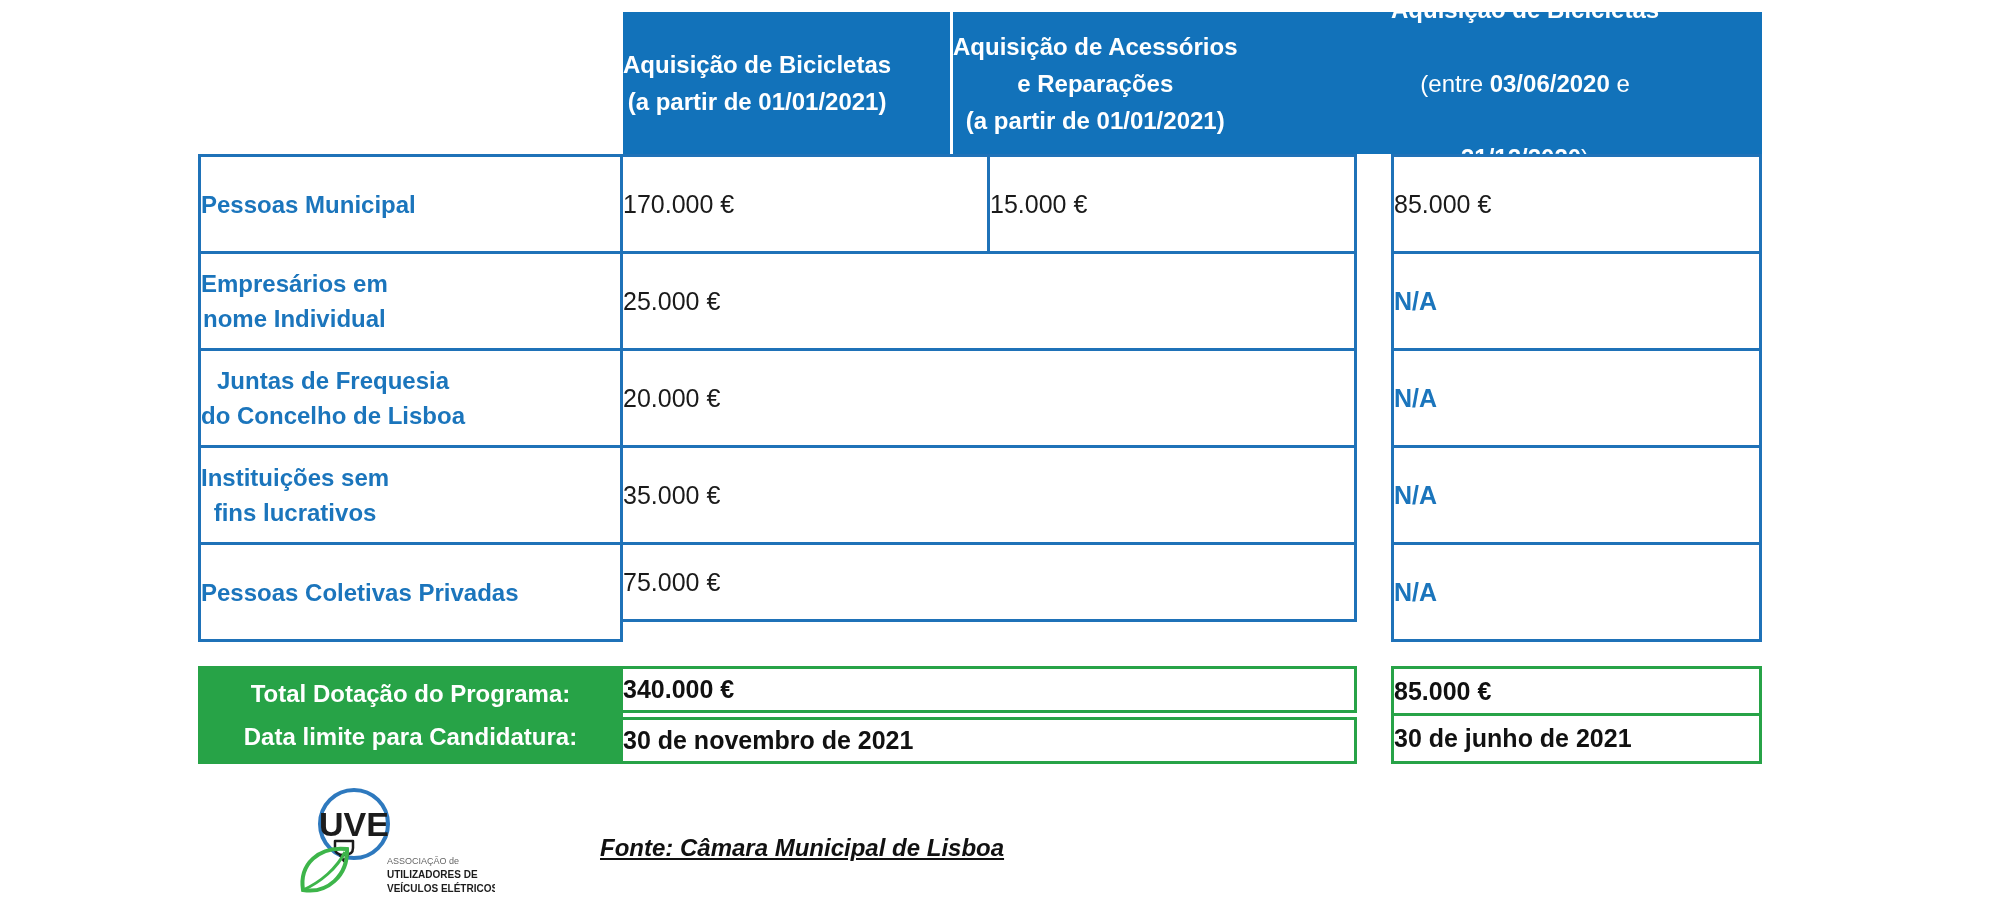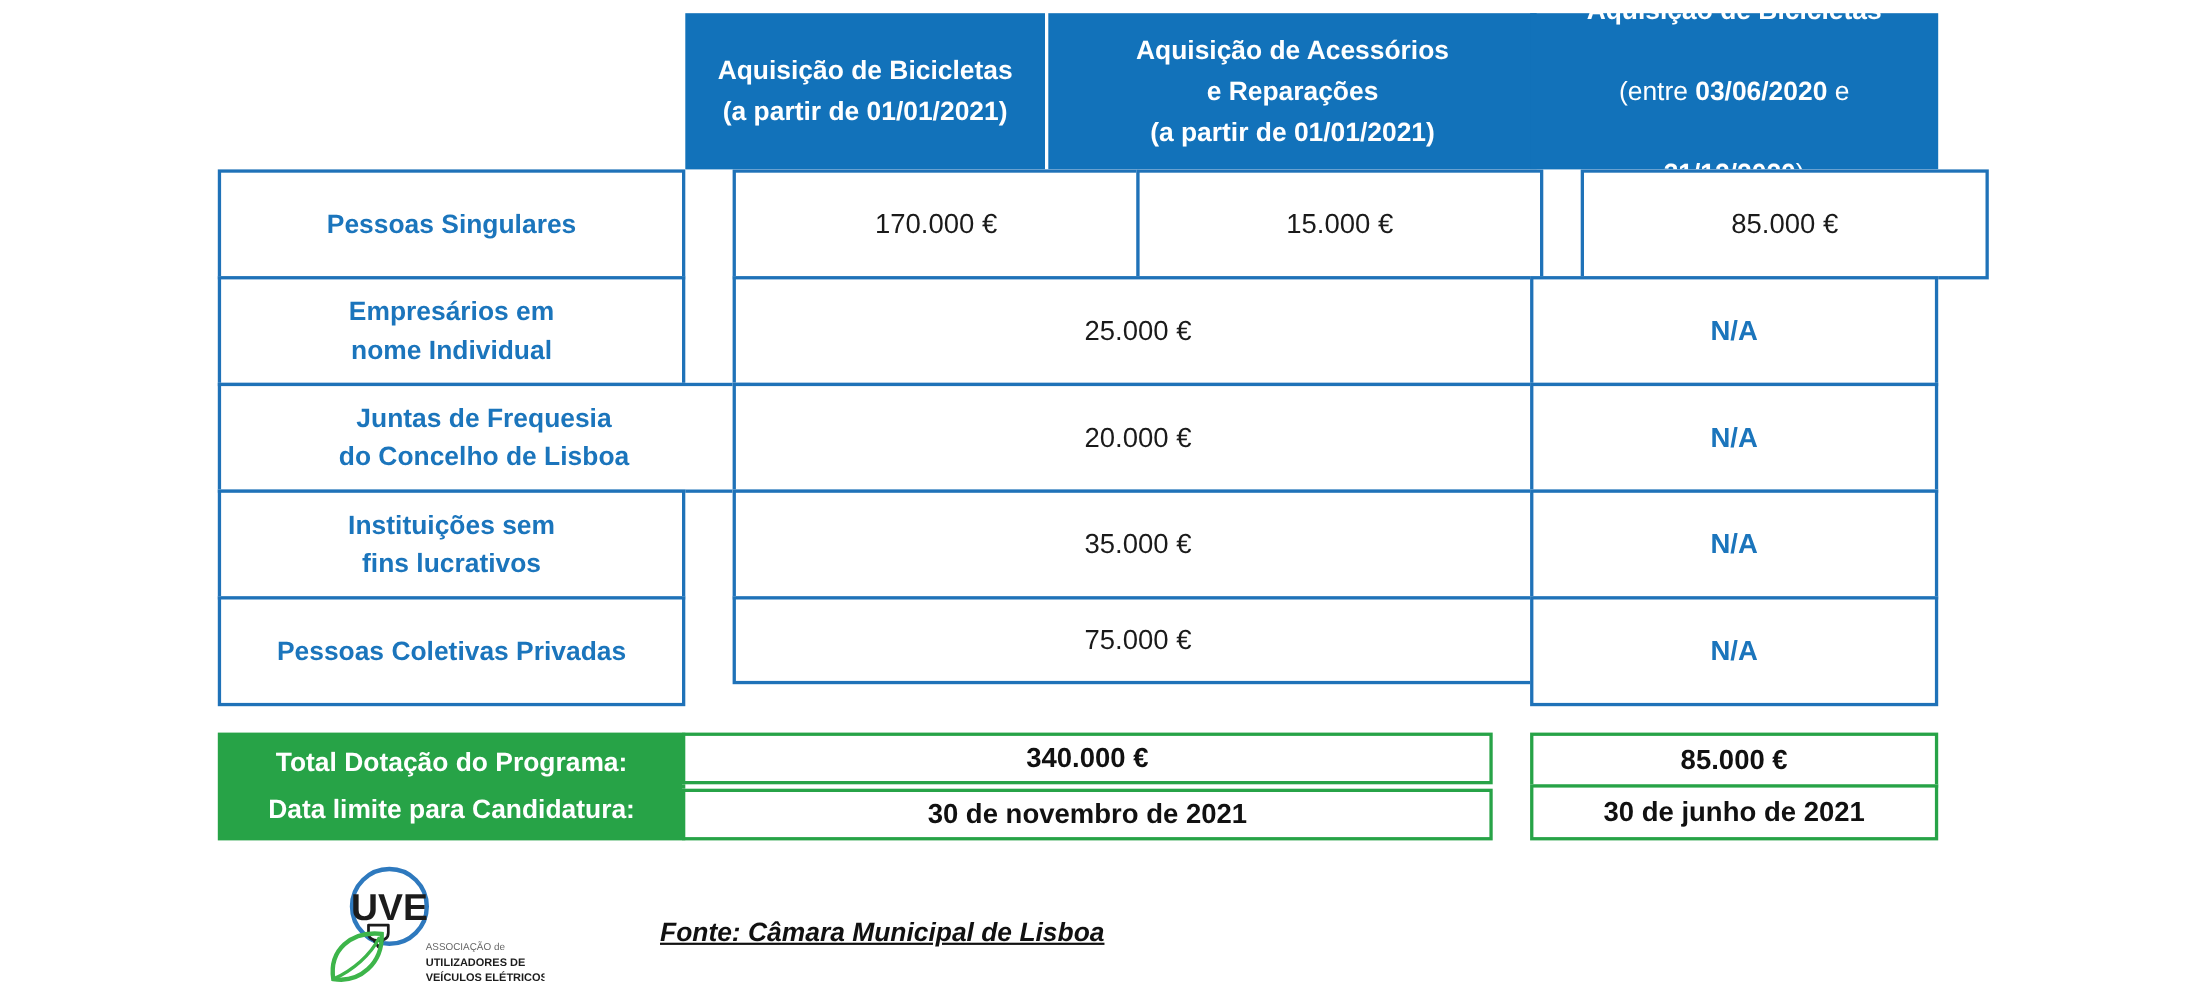--- a/index.html
+++ b/index.html
@@ -4,31 +4,31 @@
 <style>
   :root{
     --blue:#1272BA; --text_blue:#1B75BC; --border_blue:#1F72B8;
     --green:#27A347; --ink:#1a1a1a;
   }
   *{box-sizing:border-box; margin:0; padding:0;}
   html,body{background:#ffffff; overflow:hidden;}
   body{font-family:"Liberation Sans", sans-serif;}
   .canvas{position:relative; width:1996px; height:916px; background:#fff;}
 
-  .cell{position:absolute; display:flex; align-items:center; justify-content:center;
+  .cell{position:absolute; display:flex; align-items:center; 
         text-align:center; white-space:pre-line;}
 
   
   .hcell{background:var(--blue); color:#ffffff; font-weight:700;
          font-size:24px; line-height:37px;}
 
   
   .bcell{background:#ffffff; border:3px solid var(--border_blue);}
   .blabel{color:var(--text_blue); font-weight:700; font-size:24px; line-height:35px;}
-  .bval{color:var(--ink); font-size:25px; font-weight:400;margin-left:46px;}
+  .bval{color:var(--ink); font-size:25px; font-weight:400;}
   .na{color:var(--text_blue); font-weight:700; font-size:25px;}
 
   
   .gblock{background:var(--green); color:#ffffff; font-weight:700; font-size:24px;
           flex-direction:column; justify-content:space-around; padding:6px 4px;}
   .gblock > div{flex:1; display:flex; align-items:center; justify-content:center;}
   .gcell{background:#ffffff; border:3px solid var(--green); color:#111;
          font-weight:700; font-size:25px;}
 
   .fonte{position:absolute; left:600px; top:834px; color:#111;
@@ -48,21 +48,21 @@
 (a partir de 01/01/2021)</div>
 
   <div class="cell hcell" style="left:1391px;top:12px;width:371px;height:142px;">
     <div>
       <div>Aquisição de Bicicletas</div>
       <div><span style="font-weight:400;">(entre </span><span>03/06/2020</span><span style="font-weight:400;"> e</span></div>
       <div><span>31/12/2020</span><span style="font-weight:400;">)</span></div>
     </div>
   </div>
 
-  <div class="cell bcell blabel" style="left:198px;top:154px;width:425px;height:100px;">Pessoas Singulares</div>
+  <div class="cell bcell blabel" style="left:198px;top:154px;width:425px;height:100px;">Pessoas Municipal</div>
   <div class="cell bcell bval" style="left:620px;top:154px;width:370px;height:100px;">170.000 €</div>
   <div class="cell bcell bval" style="left:987px;top:154px;width:370px;height:100px;">15.000 €</div>
 
   <div class="cell bcell blabel" style="left:198px;top:251px;width:425px;height:100px;">Empresários em
 nome Individual</div>
   <div class="cell bcell bval" style="left:620px;top:251px;width:737px;height:100px;">25.000 €</div>
 
   <div class="cell bcell blabel" style="left:198px;top:348px;width:484px;height:100px;">Juntas de Frequesia
 do Concelho de Lisboa</div>
   <div class="cell bcell bval" style="left:620px;top:348px;width:737px;height:100px;">20.000 €</div>

